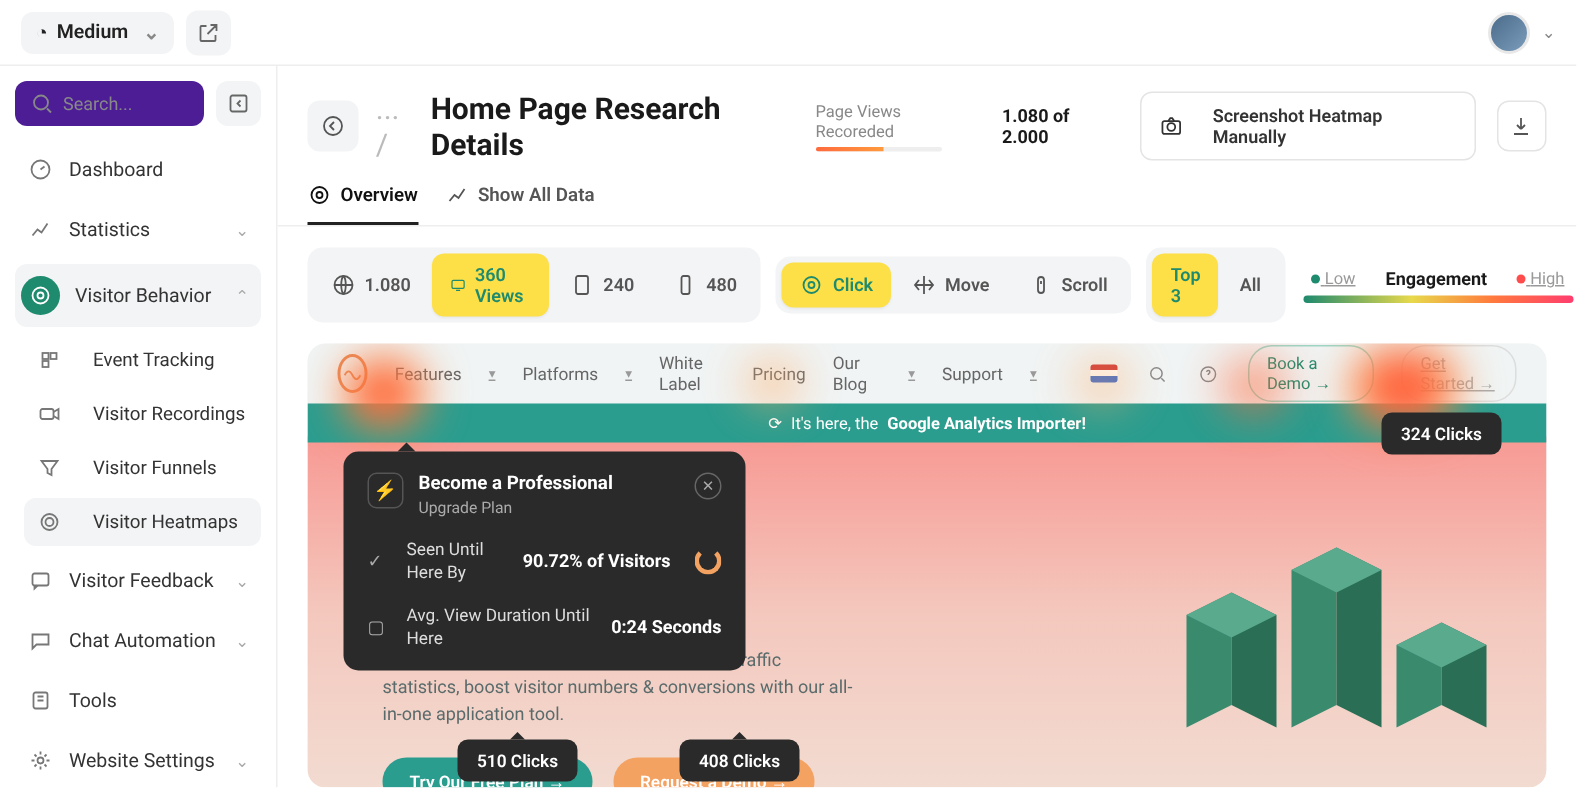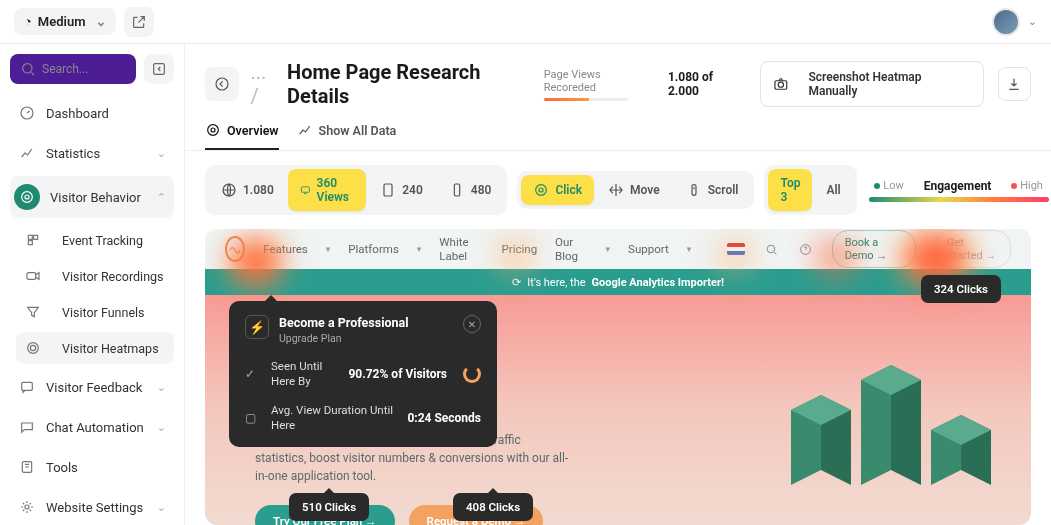--- a/index.html
+++ b/index.html
@@ -75,37 +75,37 @@
   .body-area{position:absolute;top:66px;left:0;right:0;bottom:0;padding:24px 50px;}
   .hero-title{font-size:34px;font-weight:800;color:#2a4040;margin-top:60px;}
   .hero-sub{font-size:12px;color:#5a6b6b;margin-top:12px;max-width:320px;line-height:1.5;}
   .hero-ctas{display:flex;gap:14px;margin-top:20px;}
   .hero-btn{padding:9px 18px;border-radius:20px;font-size:11.5px;color:#fff;cursor:pointer;font-weight:600;}
   .hero-btn.g{background:#2a9d8f;}
   .hero-btn.o{background:#f4a261;}
   .click-badge{position:absolute;background:#2a2a2a;color:#fff;font-size:11.5px;font-weight:600;padding:7px 13px;border-radius:7px;}
   .click-badge.triangle::before{content:"";position:absolute;top:-5px;left:50%;transform:translateX(-50%);border:5px solid transparent;border-bottom-color:#2a2a2a;border-top:none;}
   .cb1{top:46px;right:30px;}
-  .cb2{bottom:4px;left:84px;}
+  .cb2{bottom:4px;left:100px;}
   .cb3{bottom:4px;left:248px;}
   .popup{position:absolute;top:72px;left:24px;width:268px;background:#2a2a2a;color:#fff;border-radius:10px;padding:14px 16px;font-size:12px;}
   .popup::before{content:"";position:absolute;top:-6px;left:36px;border:6px solid transparent;border-bottom-color:#2a2a2a;border-top:none;}
   .popup-head{display:flex;align-items:flex-start;gap:10px;}
   .popup-icon{width:24px;height:24px;border:1px solid #555;border-radius:6px;display:flex;align-items:center;justify-content:center;color:#ccc;font-size:13px;}
   .popup-title{font-weight:700;font-size:12.5px;}
   .popup-sub{font-size:10.5px;color:#aaa;margin-top:2px;}
   .popup-close{margin-left:auto;width:18px;height:18px;border:1px solid #666;border-radius:50%;display:flex;align-items:center;justify-content:center;font-size:10px;color:#aaa;cursor:pointer;}
   .popup-row{display:flex;align-items:center;gap:10px;margin-top:14px;}
   .popup-row .ri{width:16px;color:#aaa;}
   .popup-row .rl{flex:1;color:#ddd;font-size:11.5px;line-height:1.3;}
   .popup-row .rv{font-weight:700;font-size:12px;white-space:nowrap;}
   .ring{width:18px;height:18px;border:3px solid #f4a261;border-top-color:transparent;border-radius:50%;margin-left:6px;}
   .bars3d{position:absolute;right:20px;bottom:-10px;width:240px;height:240px;pointer-events:none;}
   svg.ico-svg{width:16px;height:16px;stroke:currentColor;fill:none;stroke-width:1.8;}
-  .muted{color:#999;}
+  .muted{color:#999;text-decoration:underline;}
 </style>
 </head>
 <body>
 
 <div class="topbar">
   <div class="topbar-left">
     <div class="pill">
       <span>◔</span>
       <span>Medium</span>
       <span class="caret">⌄</span>

